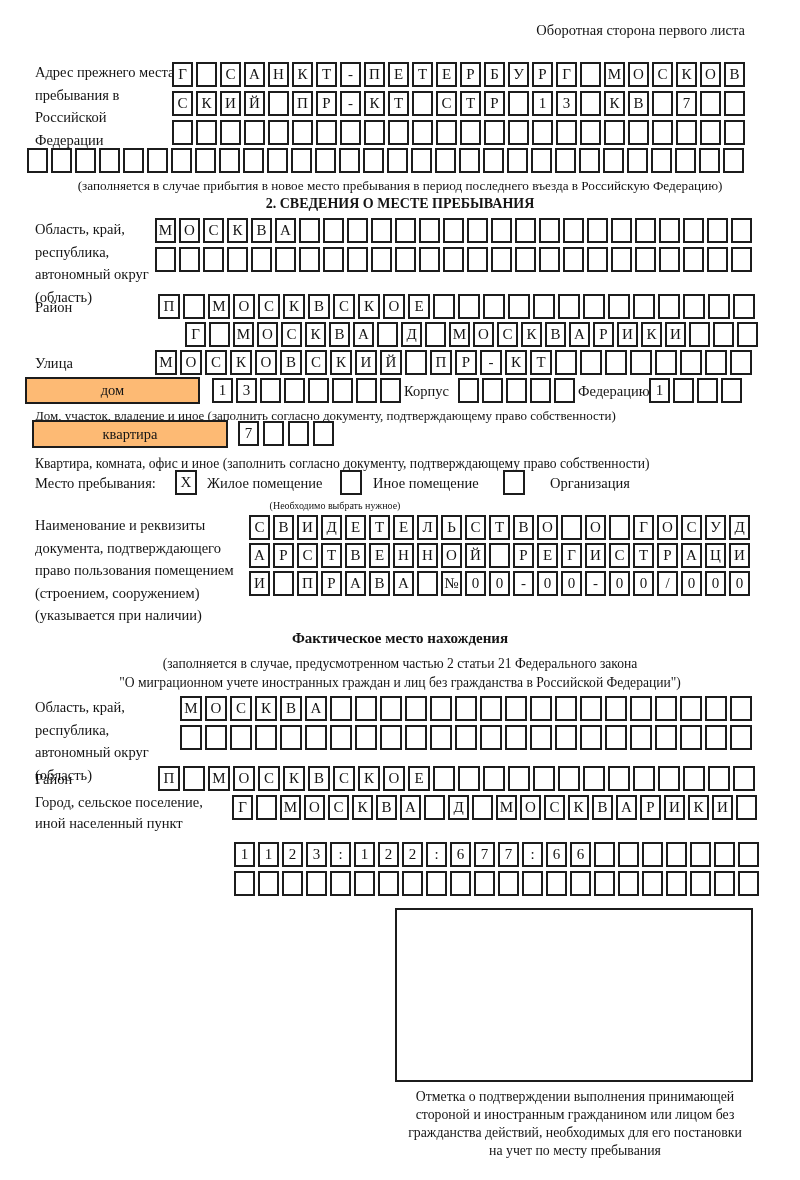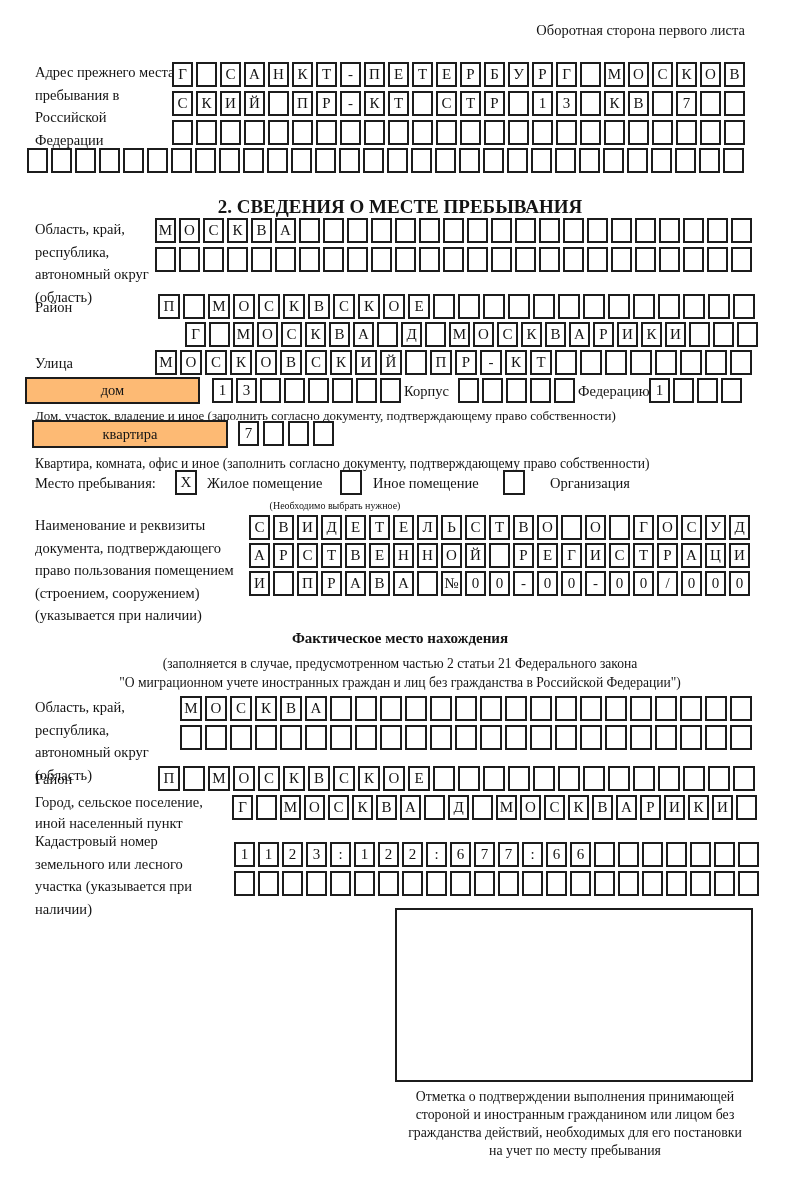--- a/index.html
+++ b/index.html
@@ -142,22 +142,23 @@
       <div class="cell"></div>
       <div class="cell"></div>
       <div class="cell"></div>
       <div class="cell"></div>
       <div class="cell"></div>
       <div class="cell"></div>
       <div class="cell"></div>
       <div class="cell"></div>
       <div class="cell"></div>
     </div>
-
-  <div class="abs bold center" style="left:0px; top:196px; width:800px; font-size:19px;">2. СВЕДЕНИЯ О МЕСТЕ ПРЕБЫВАНИЯ</div>
+  <div class="abs small center" style="left:20px; top:177px; width:760px;">(заполняется в случае прибытия в новое место пребывания в период последнего въезда в Российскую Федерацию)</div>
+
+  <div class="abs bold center" style="left:0px; top:196px; width:800px; font-size:14px;">2. СВЕДЕНИЯ О МЕСТЕ ПРЕБЫВАНИЯ</div>
 
   <div class="abs label" style="left:35px; top:218px; width:120px;">Область, край, республика, автономный округ (область)</div>
   <div class="abs cells" style="left:155px; top:218px;">
       <div class="cell">М</div>
       <div class="cell">О</div>
       <div class="cell">С</div>
       <div class="cell">К</div>
       <div class="cell">В</div>
       <div class="cell">А</div>
       <div class="cell"></div>
@@ -511,21 +512,20 @@
       <div class="cell">К</div>
       <div class="cell">В</div>
       <div class="cell">А</div>
       <div class="cell">Р</div>
       <div class="cell">И</div>
       <div class="cell">К</div>
       <div class="cell">И</div>
       <div class="cell"></div>
     </div>
 
-  <div class="abs label" style="left:35px; top:830px; width:188px;">Кадастровый номер земельного или лесного участка (указывается при наличии)</div>
   <div class="abs cells" style="left:234px; top:842px;">
       <div class="cell">1</div>
       <div class="cell">1</div>
       <div class="cell">2</div>
       <div class="cell">3</div>
       <div class="cell">:</div>
       <div class="cell">1</div>
       <div class="cell">2</div>
       <div class="cell">2</div>
       <div class="cell">:</div>

